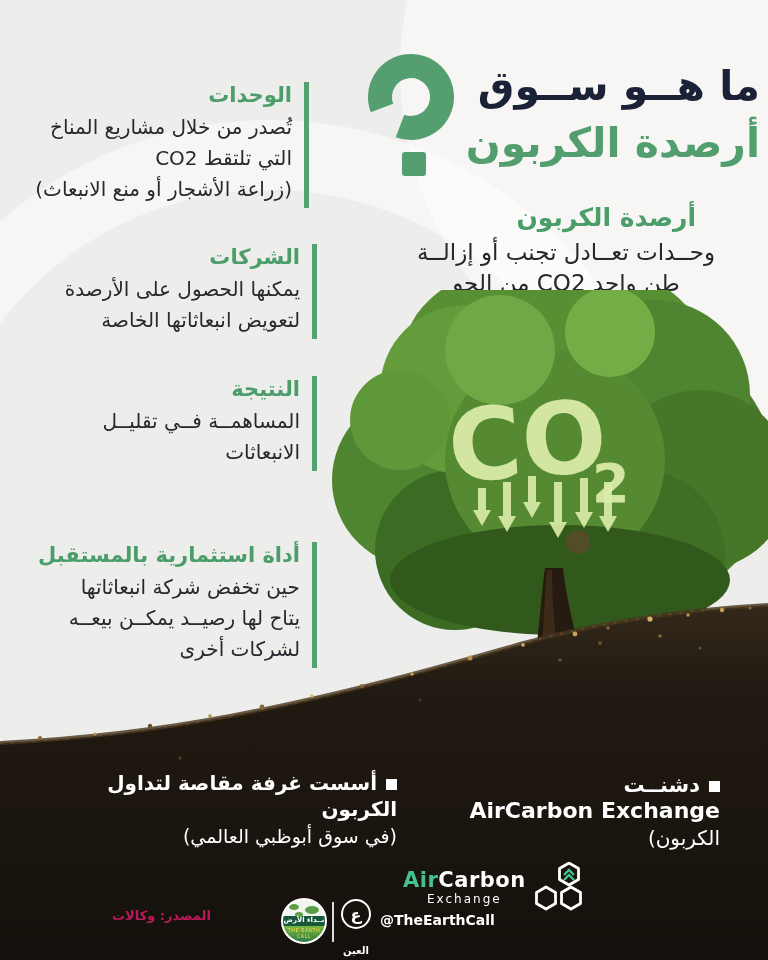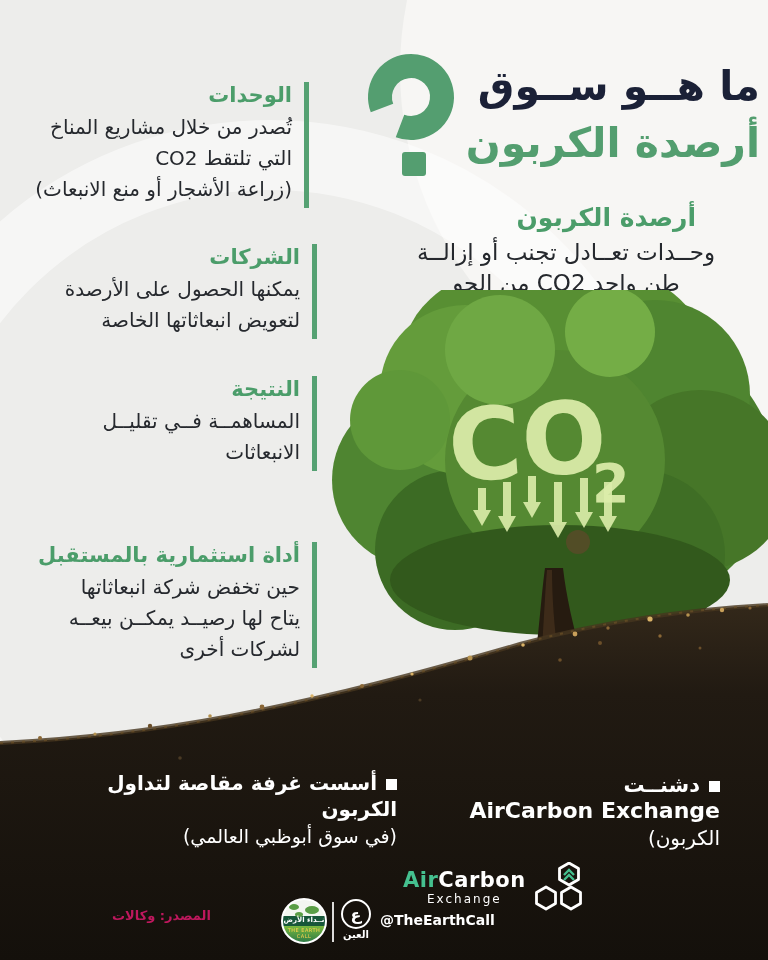--- a/index.html
+++ b/index.html
@@ -57,21 +57,21 @@
   .ec-logo { position:absolute; left:281px; top:898px; width:46px; height:46px; border-radius:50%;
              border:2px solid #fff; overflow:hidden;
              background:linear-gradient(180deg,#f3f6f0 0%,#f3f6f0 38%,#17573a 38%,#17573a 62%,#7ab93f 62%,#2f7c46 100%); }
   .ec-land  { position:absolute; background:#5a9e46; border-radius:50%; }
   .ec-ar { position:absolute; top:16px; width:100%; text-align:center; font-size:7px; font-weight:bold; color:#fff; direction:rtl; }
   .ec-en { position:absolute; top:27px; width:100%; text-align:center; font-size:5px; color:#ffd34d; letter-spacing:0.5px; }
   .fdiv { position:absolute; left:332px; top:902px; width:2px; height:40px; background:rgba(255,255,255,0.85); }
   .alain { position:absolute; left:338px; top:899px; width:36px; text-align:center; color:#fff; }
   .alain-ring { width:30px; height:30px; border:2.5px solid #fff; border-radius:50%; margin:0 auto;
                 display:flex; align-items:center; justify-content:center; font-size:16px; font-weight:bold; }
-  .alain-word { font-size:10px; font-weight:bold; margin-top:0; direction:rtl; }
+  .alain-word { font-size:10px; font-weight:bold; margin-top:16px; direction:rtl; }
   .handle { position:absolute; left:380px; top:912px; font-size:14px; font-weight:bold; color:#fff; }
 </style>
 </head>
 <body>
 
 <div class="page">
 
   <div class="bg-c1"></div>
   <div class="bg-ring"></div>
 

